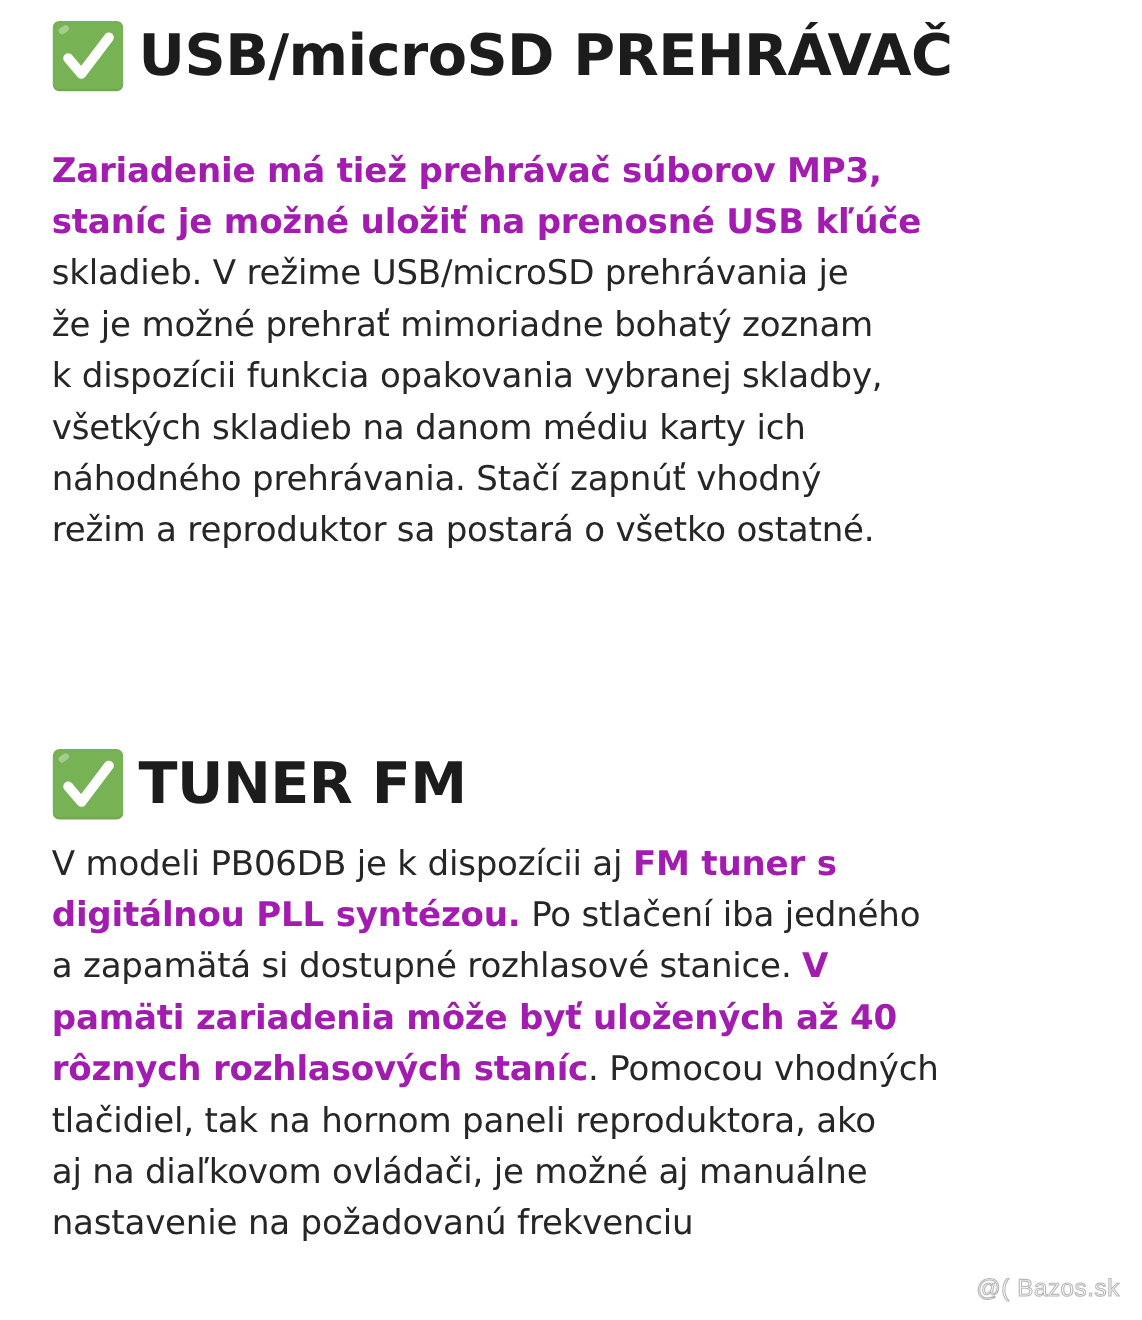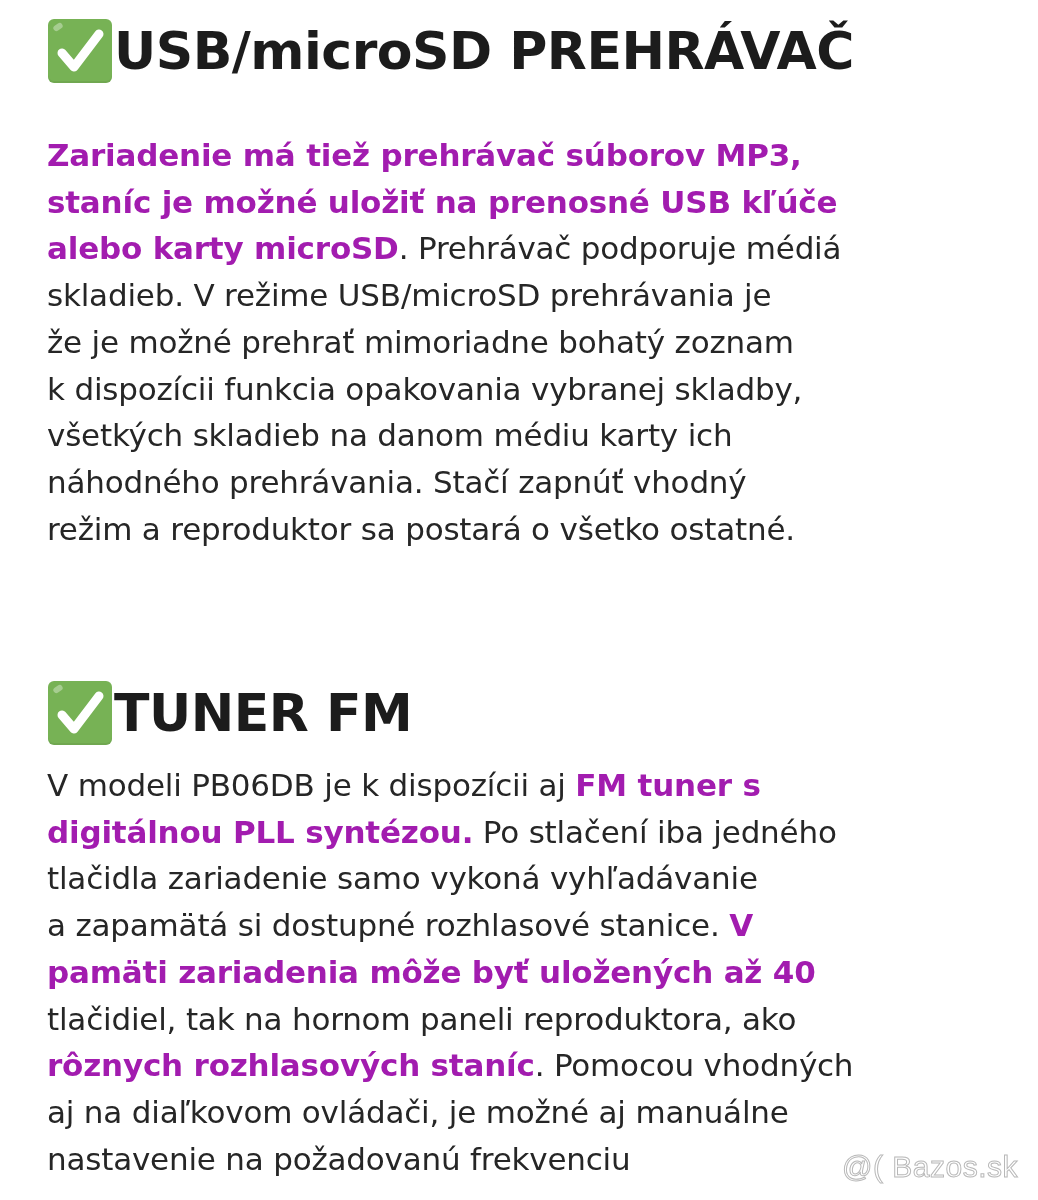--- a/index.html
+++ b/index.html
@@ -39,21 +39,21 @@
       border-radius: 3px;
       background: rgba(255,255,255,0.35);
       transform: rotate(-35deg);
     }
     .check-icon svg {
       position: absolute;
       left: 0; top: 0;
       width: 64px; height: 64px;
     }
     .heading-text {
-      margin-left: 2px;
+      margin-left: 14px;
       font-family: "DejaVu Sans", "Liberation Sans", sans-serif;
       font-weight: bold;
       font-size: 52px;
       letter-spacing: -0.5px;
       color: #1c1c1c;
       line-height: 1;
     }
     .para {
       position: absolute;
       left: 47px;
@@ -74,21 +74,21 @@
     }
     #h1 { top: 19px; }
     #p1 { top: 132px; }
     #h2 { top: 681px; }
     #p2 { top: 762px; }
     .watermark {
       position: absolute;
       right: 20px;
       bottom: 16px;
       font-family: "Liberation Sans", sans-serif;
-      font-size: 30px;
+      font-size: 22px;
       color: #ffffff;
       -webkit-text-stroke: 1px #b8b8b8;
       letter-spacing: 0.5px;
       white-space: nowrap;
     }
   </style>
 </head>
 <body>
 
 <div class="heading" id="h1">
@@ -96,43 +96,41 @@
     <svg viewBox="0 0 64 64">
         <path d="M14 34 L26 48 L51 15" fill="none" stroke="#ffffff" stroke-width="9" stroke-linecap="round" stroke-linejoin="round"></path>
       </svg>
   </span>
   <span class="heading-text">USB/microSD PREHRÁVAČ</span>
 </div>
 
 <div class="para" id="p1">
     <span class="line"><b>Zariadenie má tiež prehrávač súborov MP3,</b></span>
     <span class="line"><b>staníc je možné uložiť na prenosné USB kľúče</b></span>
-    <span class="line"><b>alebo karty microSD</b><span>. Prehrávač podporuje médiá</span></span>
     <span class="line"><span>skladieb. V režime USB/microSD prehrávania je</span></span>
     <span class="line"><span>že je možné prehrať mimoriadne bohatý zoznam</span></span>
     <span class="line"><span>k dispozícii funkcia opakovania vybranej skladby,</span></span>
     <span class="line"><span>všetkých skladieb na danom médiu karty ich</span></span>
     <span class="line"><span>náhodného prehrávania. Stačí zapnúť vhodný</span></span>
     <span class="line"><span>režim a reproduktor sa postará o všetko ostatné.</span></span>
   </div>
 
 <div class="heading" id="h2">
   <span class="check-icon">
     <svg viewBox="0 0 64 64">
         <path d="M14 34 L26 48 L51 15" fill="none" stroke="#ffffff" stroke-width="9" stroke-linecap="round" stroke-linejoin="round"></path>
       </svg>
   </span>
   <span class="heading-text">TUNER FM</span>
 </div>
 
 <div class="para" id="p2">
     <span class="line"><span>V modeli PB06DB je k dispozícii aj </span><b>FM tuner s</b></span>
     <span class="line"><b>digitálnou PLL syntézou.</b><span> Po stlačení iba jedného</span></span>
-    <span class="line"><span>tlačidla zariadenie samo vykoná vyhľadávanie</span></span>
     <span class="line"><span>a zapamätá si dostupné rozhlasové stanice. </span><b>V</b></span>
     <span class="line"><b>pamäti zariadenia môže byť uložených až 40</b></span>
+    <span class="line"><b>rôznych rozhlasových staníc</b><span>. Pomocou vhodných</span></span>
     <span class="line"><span>tlačidiel, tak na hornom paneli reproduktora, ako</span></span>
-    <span class="line"><b>rôznych rozhlasových staníc</b><span>. Pomocou vhodných</span></span>
     <span class="line"><span>aj na diaľkovom ovládači, je možné aj manuálne</span></span>
     <span class="line"><span>nastavenie na požadovanú frekvenciu</span></span>
   </div>
 
 <div class="watermark">@( Bazos.sk</div>
 
 </body></html>

